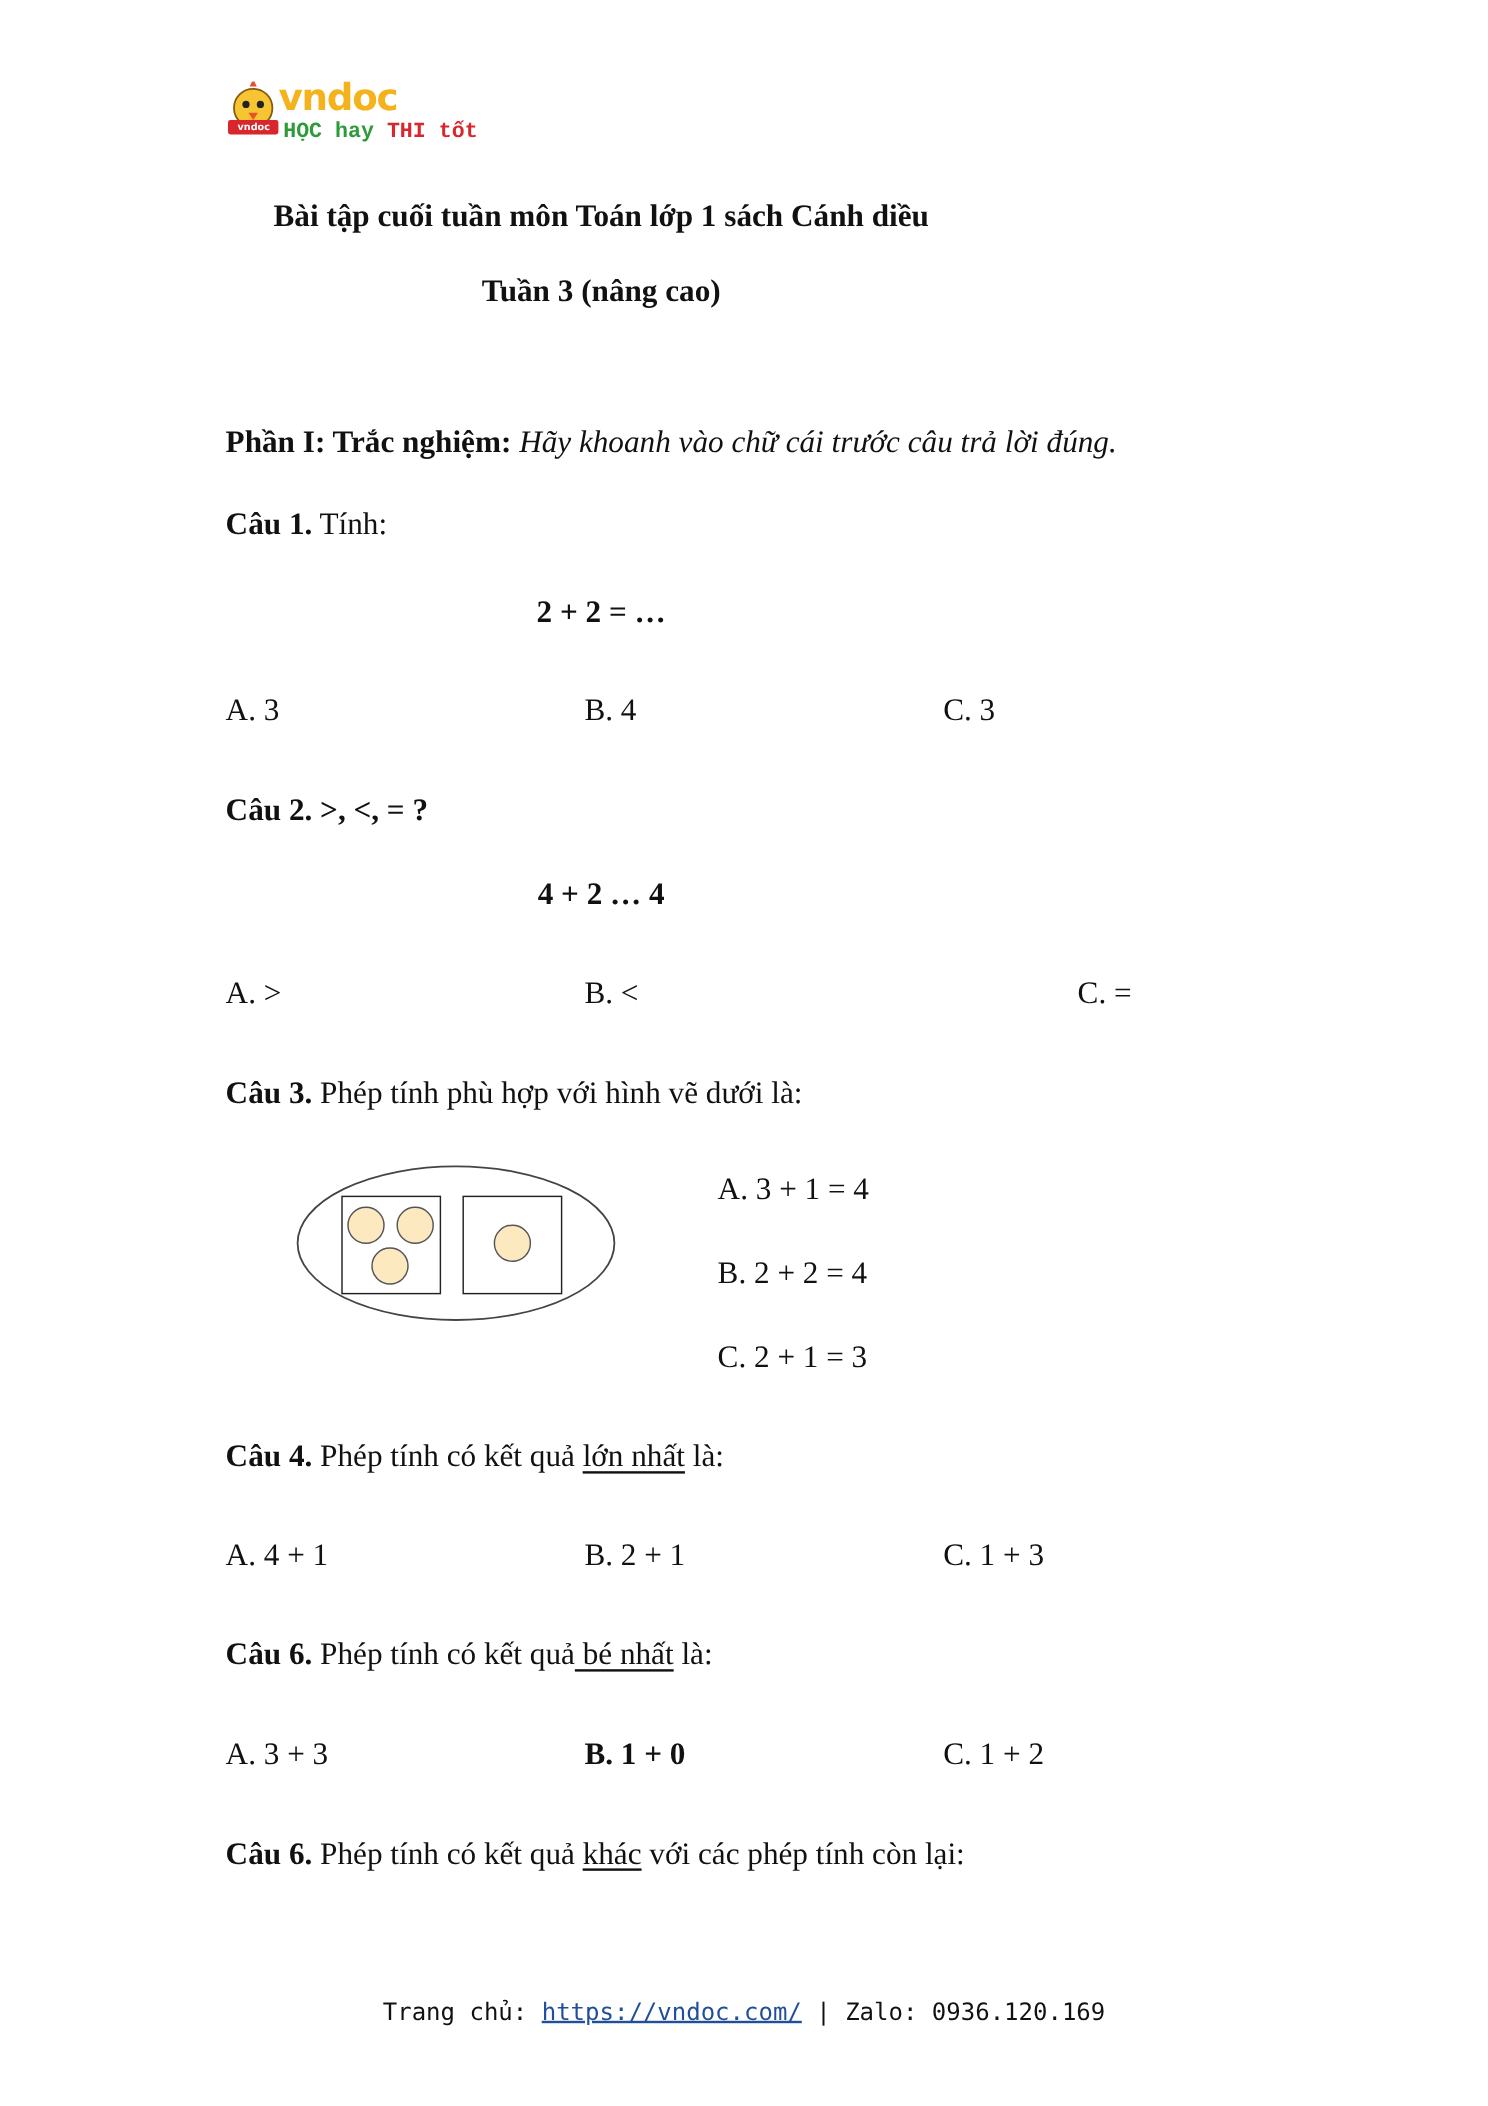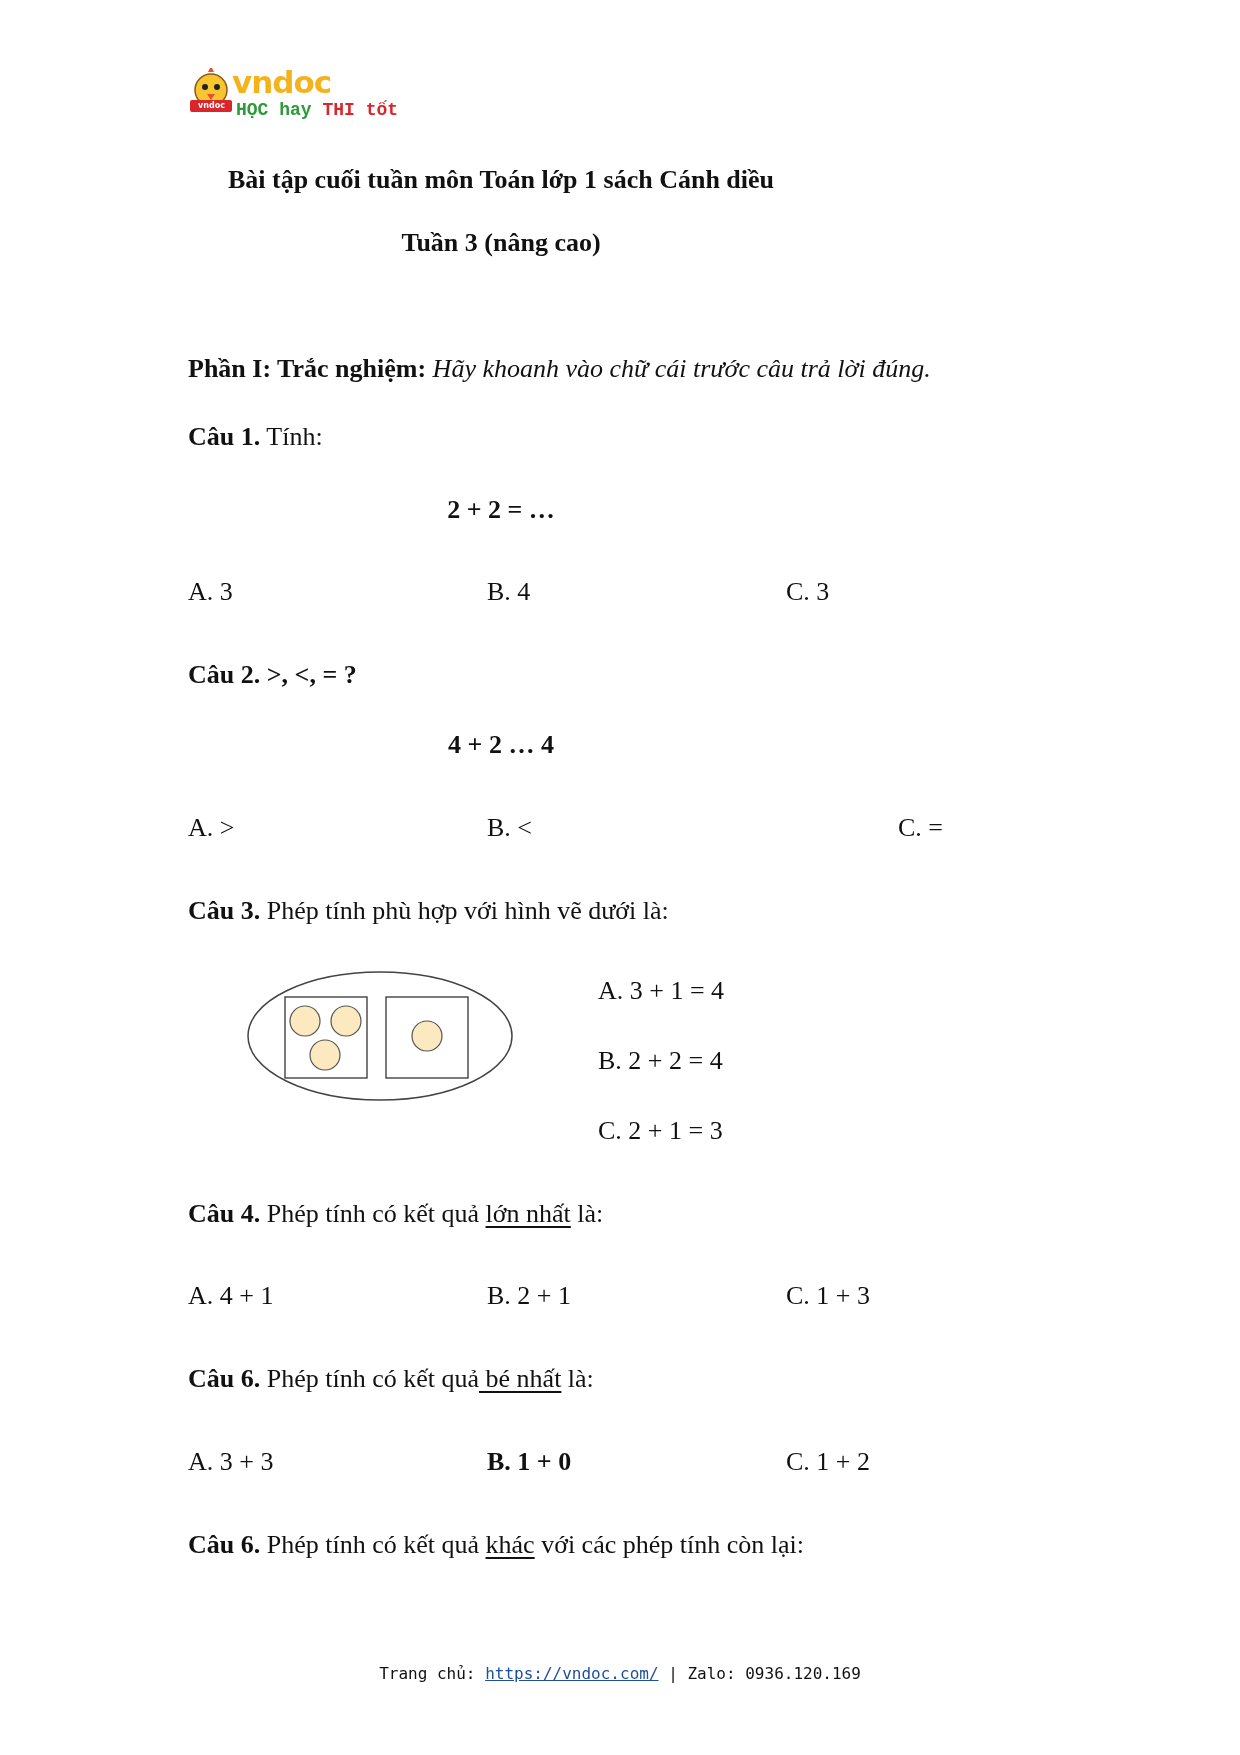--- a/index.html
+++ b/index.html
@@ -13,21 +13,21 @@
   .center{left:1px;width:1000px;text-align:center;}
   
   .logo{left:188px;top:68px;width:160px;height:56px;}
   .logo-word{position:absolute;left:44px;top:-4px;font-family:"DejaVu Sans",sans-serif;
              font-weight:bold;font-size:31px;color:#f4b31c;letter-spacing:-1px;}
   .logo-tag{position:absolute;left:48px;top:32px;font-family:Liberation Mono, monospace;
             font-weight:bold;font-size:18px;white-space:nowrap;}
   .logo-tag .g{color:#2e9a3a;}
   .logo-tag .r{color:#d8262c;}
   .footer{top:1664px;left:0;width:1240px;text-align:center;
-          font-family:"DejaVu Sans Mono","Liberation Mono",monospace;font-size:16px;color:#111;}
+          font-family:"DejaVu Sans Mono","Liberation Mono",monospace;font-size:20px;color:#111;}
   .footer a{color:#1f4e9a;text-decoration:underline;}
 </style>
 </head>
 <body>
 
 <div class="abs logo">
   <svg width="46" height="52" viewBox="0 0 46 52" style="position:absolute;left:0;top:0">
     <circle cx="23" cy="22" r="16" fill="#f7c531" stroke="#8a5a10" stroke-width="1.5"></circle>
     <path d="M20 4 L23 -2 L26 4 Z" fill="#e8522a"></path>
     <circle cx="17" cy="19" r="3" fill="#222"></circle>

